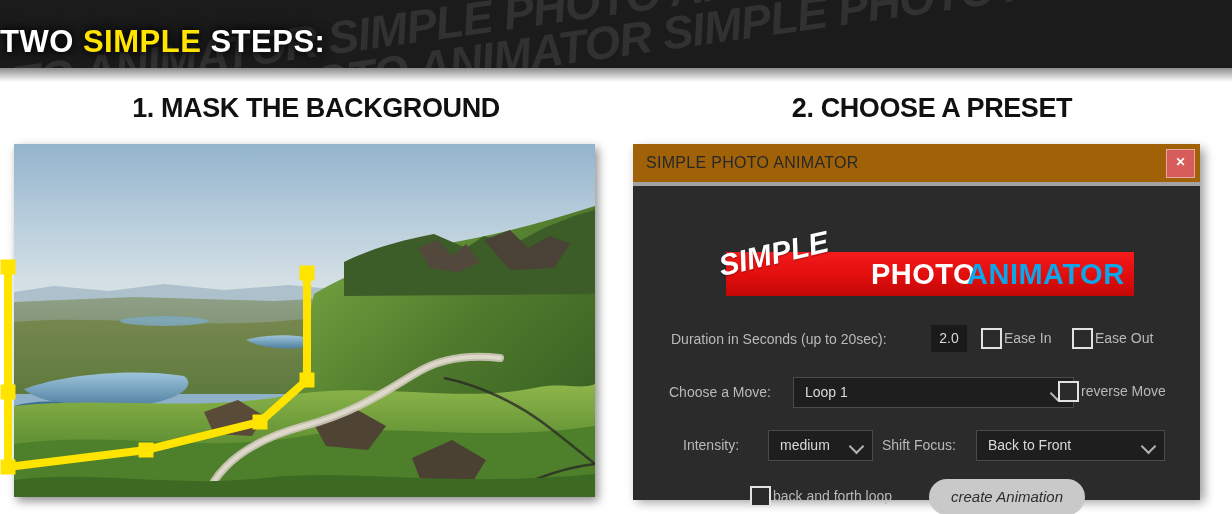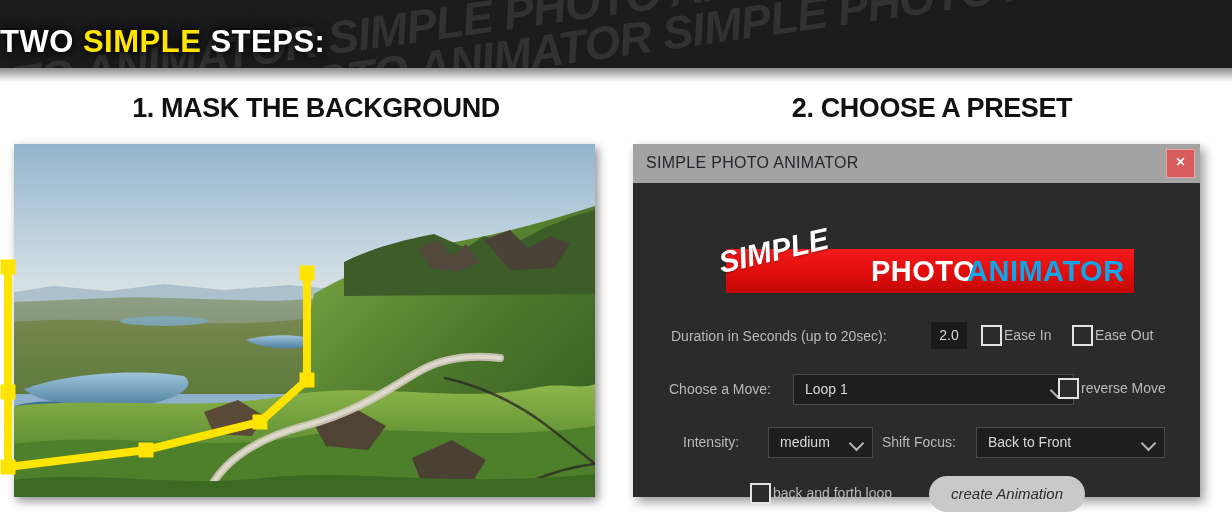--- a/index.html
+++ b/index.html
@@ -67,22 +67,22 @@
     pointer-events:none;
   }
 
   
   .dialog{
     position:absolute;left:633px;top:144px;width:567px;height:353px;
     box-shadow:4px 5px 10px rgba(0,0,0,0.40);
     background:#2b2b2b;
   }
   .dlg-titlebar{
-    position:relative;height:38px;background:#a3a3a3;
-    border-bottom:1px solid #a3a3a3;
+    position:relative;height:38px;background:#a16207;
+    border-bottom:4px solid #a3a3a3;
   }
   .dlg-title{
     position:absolute;left:13px;top:10px;
     font-size:16px;color:#25282c;letter-spacing:0.3px;
   }
   .dlg-close{
     position:absolute;right:5px;top:5px;width:27px;height:27px;
     background:#d75c5c;border:1px solid #e8a6a6;
     color:#fff;font-size:12px;font-weight:bold;line-height:25px;text-align:center;
     cursor:pointer;

